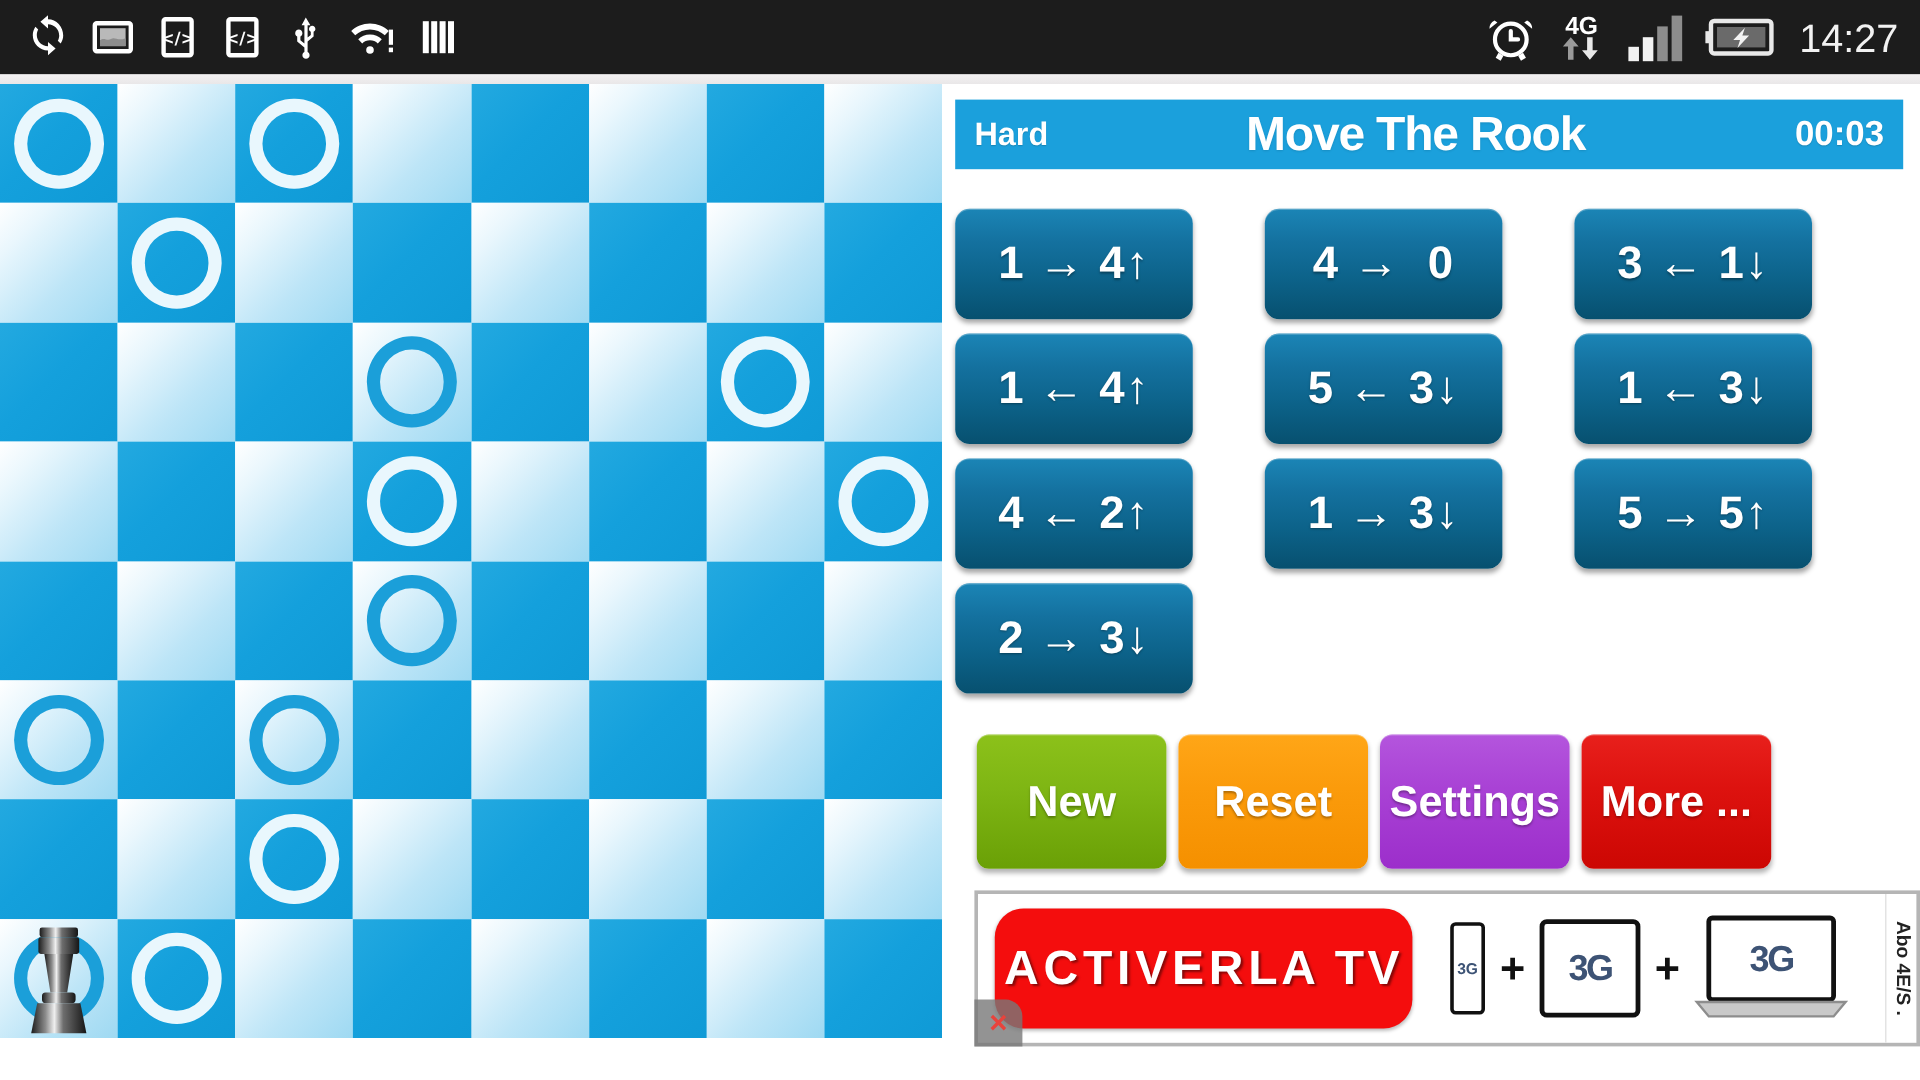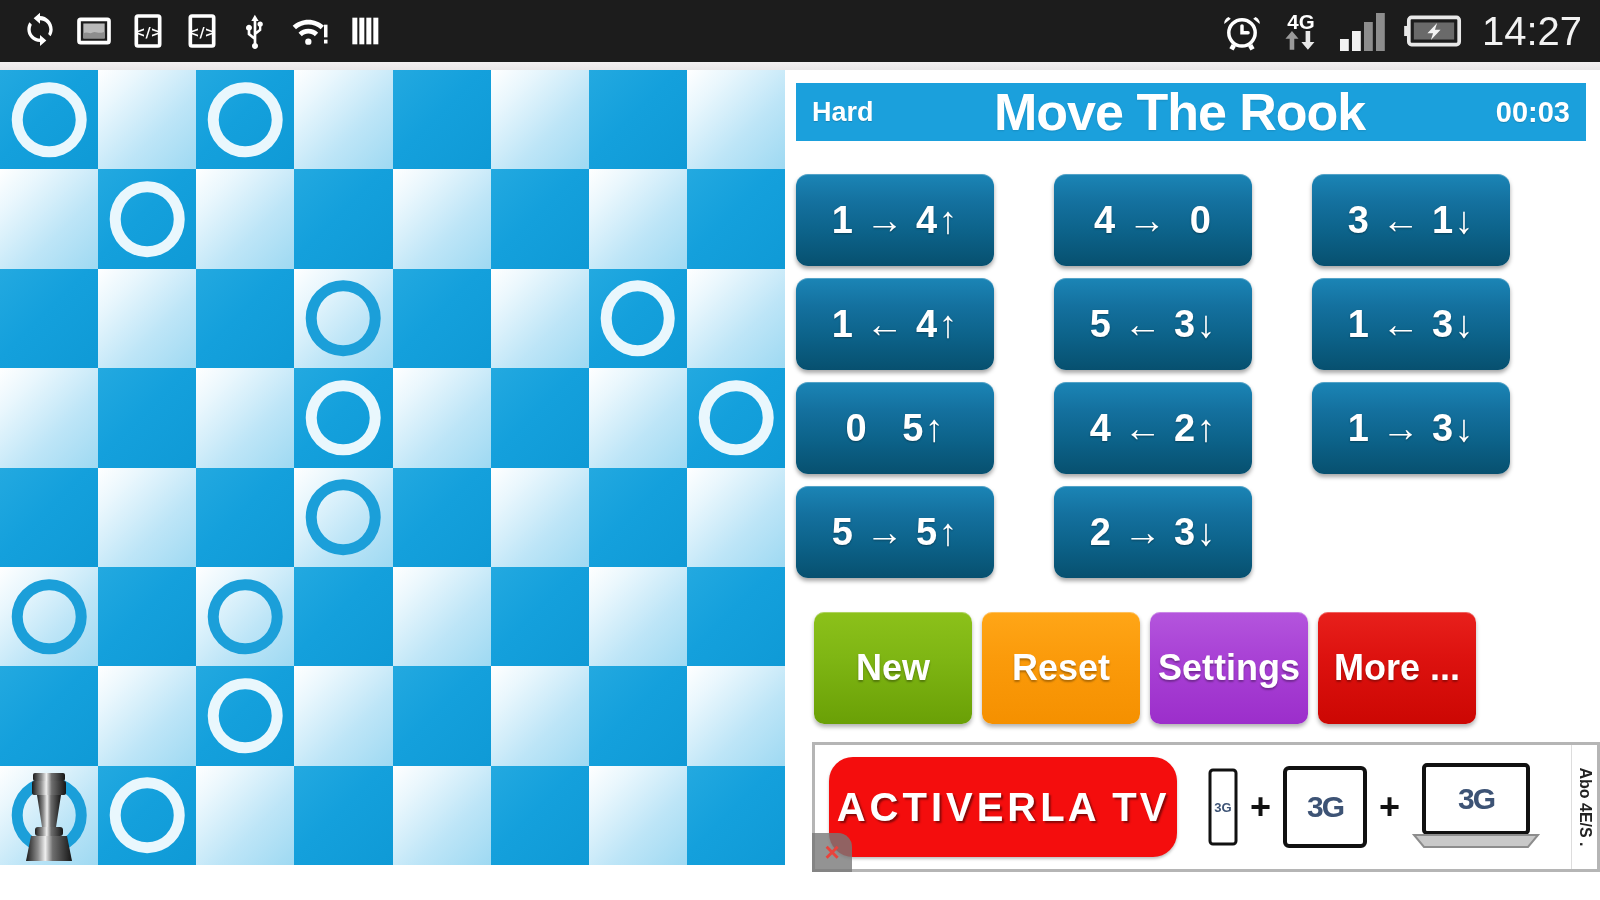--- a/index.html
+++ b/index.html
@@ -13,21 +13,21 @@
   
   #statusbar{
     position:absolute; left:0; top:0; width:1600px; height:62px;
     background:#1c1c1c;
     display:flex; align-items:center;
   }
   #status-left{ display:flex; align-items:center; gap:14px; padding-left:20px; }
   #status-right{ margin-left:auto; display:flex; align-items:center; gap:13px; padding-right:18px; }
   .sicon{ display:block; }
   #clock{
-    color:#f2f2f2; font-size:40px; font-weight:400; letter-spacing:0px;
+    color:#f2f2f2; font-size:33px; font-weight:400; letter-spacing:0px;
     font-family:"Liberation Sans", sans-serif; line-height:1; margin-left:4px;
   }
   #statusbar-divider{
     position:absolute; left:0; top:62px; width:1600px; height:8px;
     background:linear-gradient(#f3f1f2,#e9e7e8);
   }
 
   
   #board{
     position:absolute; left:0; top:70px; width:785px; height:795px;
@@ -73,21 +73,21 @@
   #titlebar{
     position:absolute; left:6px; top:13px; width:790px; height:58px;
     background:#1ba0dc;
     display:flex; align-items:center; color:#ffffff;
   }
   #difficulty{
     font-size:27px; font-weight:bold; margin-left:16px; letter-spacing:0px;
     text-shadow:0 1px 1px rgba(0,0,0,.18);
   }
   #game-title{
-    flex:1; text-align:center; font-size:52px; font-weight:bold;
+    flex:1; text-align:center; font-size:40px; font-weight:bold;
     line-height:1; margin-left:-10px; letter-spacing:-1px;
     text-shadow:0 1px 2px rgba(0,0,0,.12);
   }
   #timer{
     font-size:29px; font-weight:bold; margin-right:16px;
     text-shadow:0 1px 1px rgba(0,0,0,.18);
   }
 
   
   #moves{
@@ -370,21 +370,20 @@
     <div id="timer">00:03</div>
   </div>
 
   <div id="moves">
       <button class="move-btn">1 → 4↑</button>
       <button class="move-btn">4 →  0</button>
       <button class="move-btn">3 ← 1↓</button>
       <button class="move-btn">1 ← 4↑</button>
       <button class="move-btn">5 ← 3↓</button>
       <button class="move-btn">1 ← 3↓</button>
-      <button class="move-btn">0   5↑</button>
       <button class="move-btn">4 ← 2↑</button>
       <button class="move-btn">1 → 3↓</button>
       <button class="move-btn">5 → 5↑</button>
       <button class="move-btn">2 → 3↓</button>
     </div>
 
   <div id="actions">
     <button class="act-btn" id="btn-new">New</button>
     <button class="act-btn" id="btn-reset">Reset</button>
     <button class="act-btn" id="btn-settings">Settings</button>

